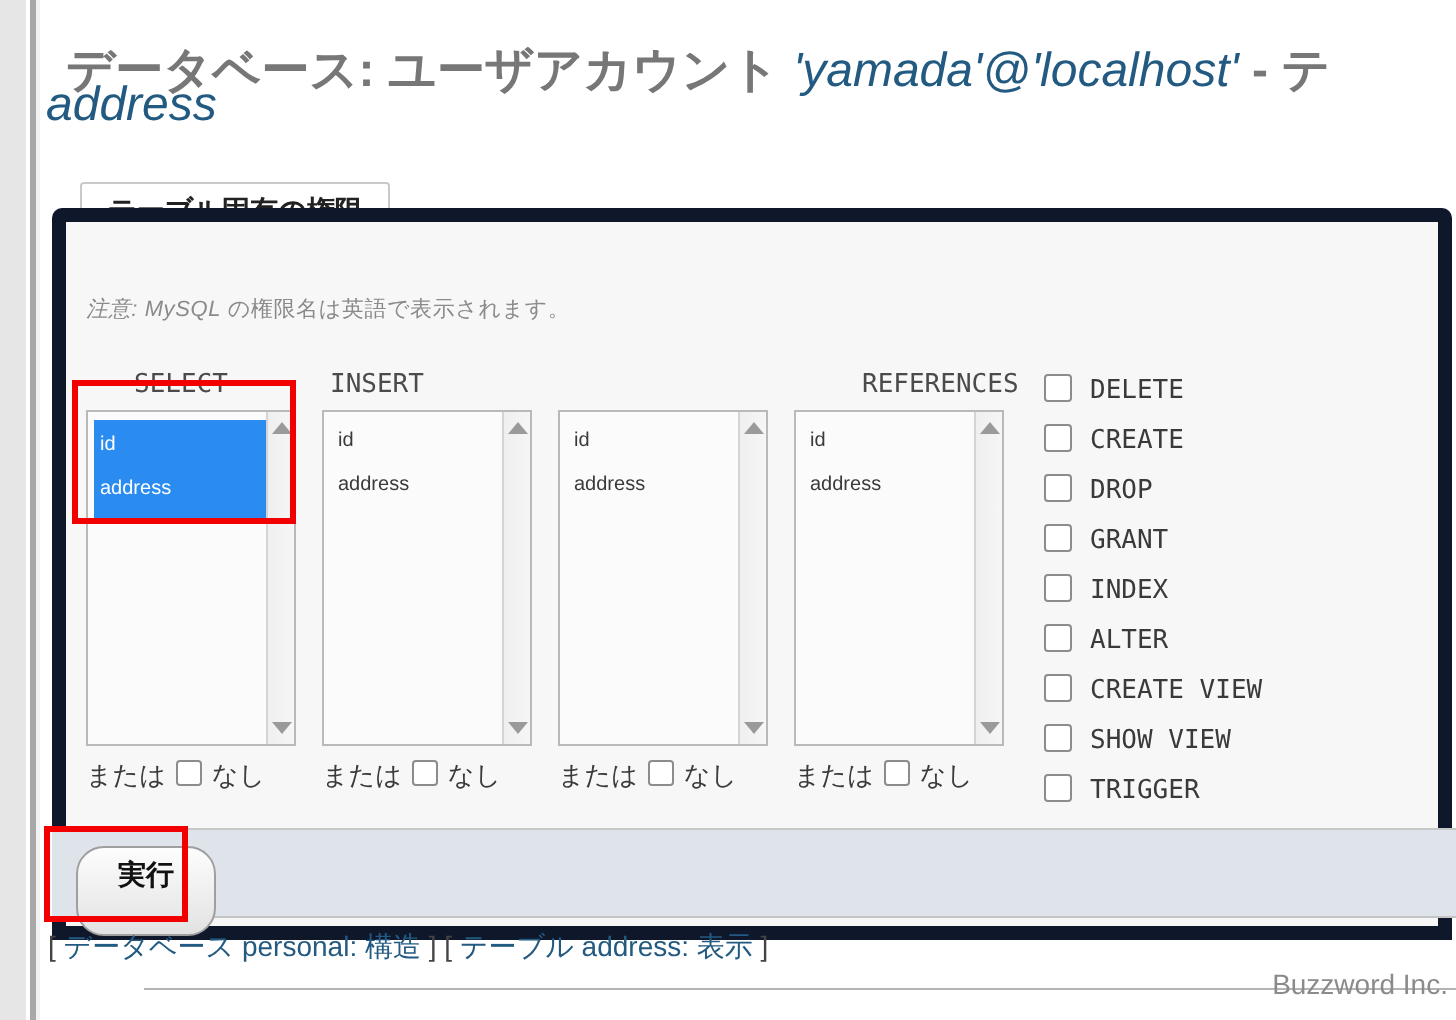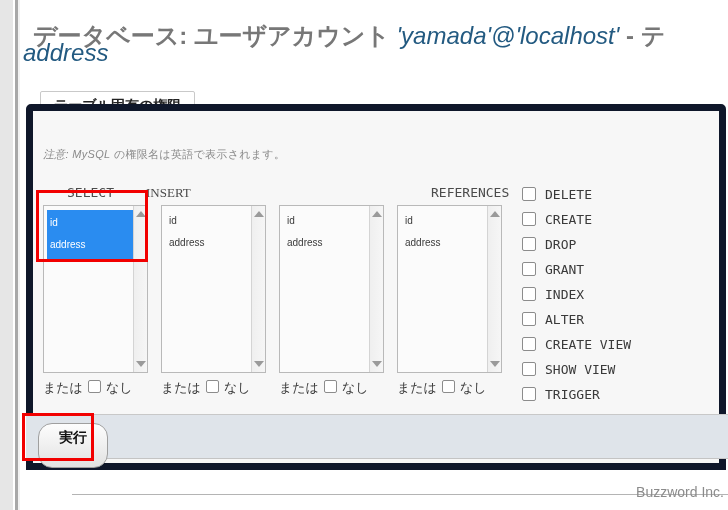--- a/index.html
+++ b/index.html
@@ -164,21 +164,21 @@
 
   <div id="fieldset">
 
     <div id="note">
       <span class="em">注意:</span>
       <span class="em">MySQL</span>
       <span>の権限名は英語で表示されます。</span>
     </div>
 
     <div class="colhead" style="left:10px;margin-left:24px;">SELECT</div>
-    <div class="colhead" style="left:113px;font-family:Liberation Serif, serif;">INSERT</div>
+    <div class="colhead" style="left:132px;">INSERT</div>
     <div class="colhead" style="left:246px;margin-top:36px;">UPDATE</div>
     <div class="colhead" style="left:356px;padding-left:42px;">REFERENCES</div>
 
     <div class="listbox" style="left:10px;">
       <div class="opts">
         <span class="selblock">
           <div class="opt">id</div>
           <div class="opt">address</div>
         </span>
       </div>
@@ -252,20 +252,32 @@
       <span class="cb"></span><span>SHOW VIEW</span></div>
     <div class="privrow" style="top:276px;text-align:center;">
       <span class="cb"></span><span>TRIGGER</span></div>
 
   </div>
 
   <div id="submitbar">
     <div id="gobtn">実行</div>
   </div>
 
+  <div id="links">
+    <span class="br">[</span>
+    <span>データベース</span>
+    <span>personal:</span>
+    <span>構造</span>
+    <span class="br">]</span>
+    <span class="br">[</span>
+    <span>テーブル</span>
+    <span>address:</span>
+    <span>表示</span>
+    <span class="br">]</span>
+  </div>
 
   <div id="foot-line"></div>
   <div id="foot-text">Buzzword Inc.</div>
 
 </div>
 
 <div class="redbox" id="red-select"></div>
 <div class="redbox" id="red-go"></div>
 
 </body></html>

